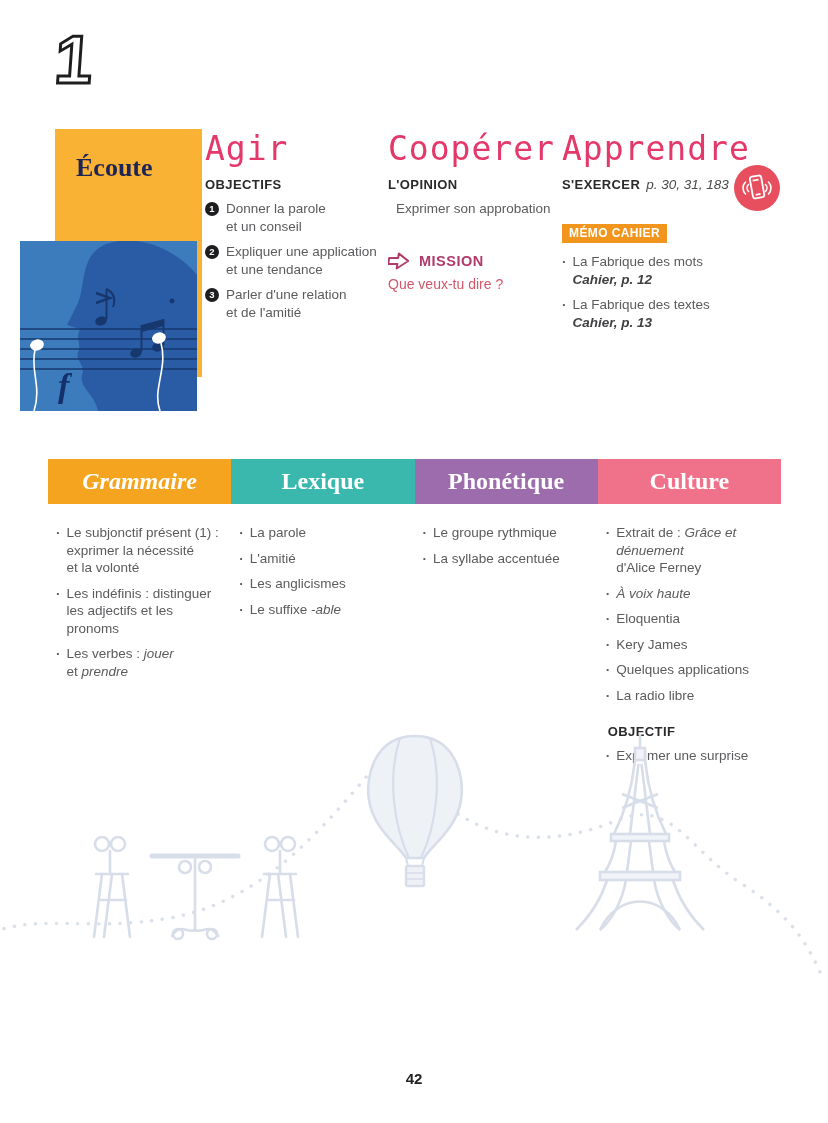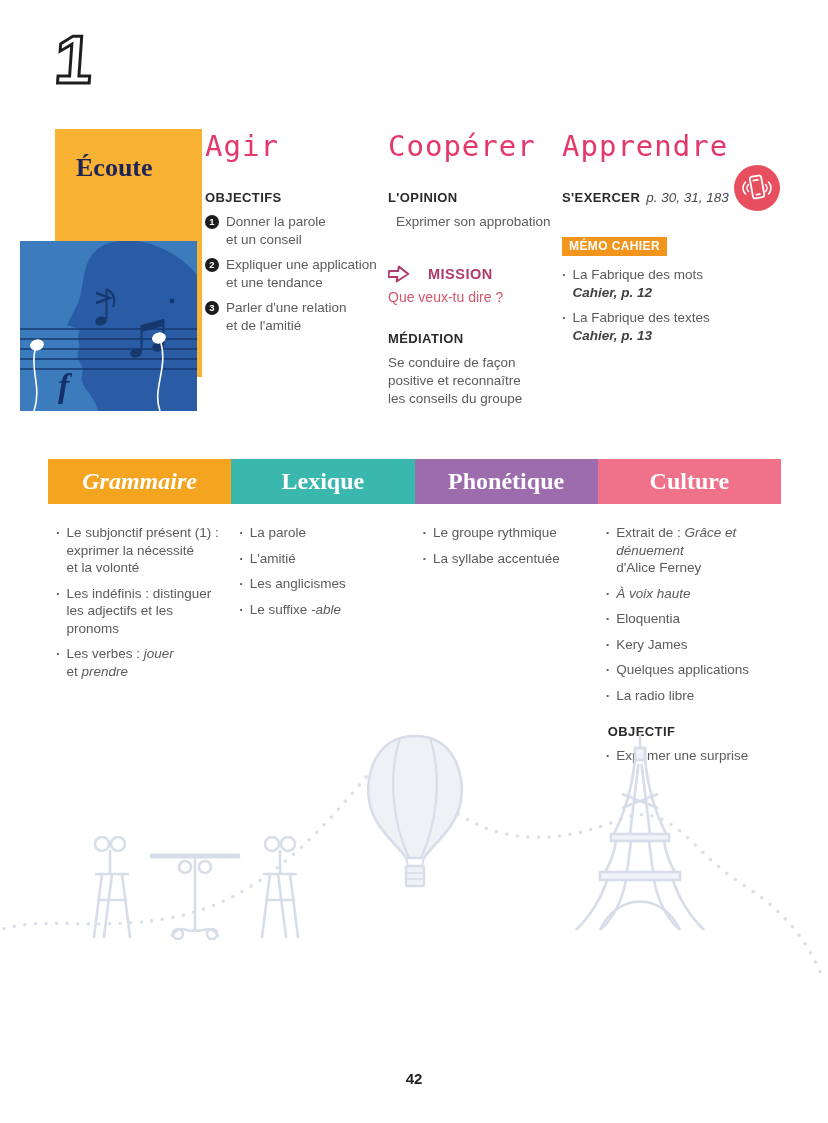--- a/index.html
+++ b/index.html
@@ -16,34 +16,34 @@
   .ecoute-card{position:absolute;left:55px;top:129px;width:147px;height:248px;background:#F9B233;}
   .ecoute-label{position:absolute;left:21px;top:24px;font-family:"Liberation Serif",serif;
                 font-weight:700;font-size:26px;color:#1d2456;}
   .illustration{position:absolute;left:20px;top:241px;width:177px;height:170px;}
 
   
   .col{position:absolute;top:132px;}
   .col-agir{left:205px;width:180px;}
   .col-cooperer{left:388px;width:176px;}
   .col-apprendre{left:562px;width:242px;}
-  .sec-title{font-family:"DejaVu Sans Mono",monospace;font-size:29px;line-height:1;
-             color:#E4386B;letter-spacing:1px;margin:0 0 29px 0;font-weight:400;}
+  .sec-title{font-family:"DejaVu Sans Mono",monospace;font-size:33px;line-height:1;
+             color:#E4386B;letter-spacing:1px;margin:0 0 12px 0;font-weight:400;}
   .lbl{font-size:13px;font-weight:700;color:#2a2a2c;letter-spacing:.4px;margin:0 0 8px 0;}
   .body-txt{font-size:13.5px;line-height:1.34;color:#5b5b5e;}
   .ul{display:block;}
   .li{display:flex;align-items:flex-start;margin-bottom:8px;font-size:13.5px;line-height:1.3;color:#5b5b5e;}
   .li .bullet{flex:0 0 auto;margin-right:6px;font-weight:700;line-height:1.3;}
   .li .numdot{flex:0 0 auto;width:14px;height:14px;border-radius:50%;background:#1d1d1f;color:#fff;
               font-size:9.5px;font-weight:700;display:flex;align-items:center;justify-content:center;
               margin:2px 7px 0 0;}
   em{font-style:italic;}
   .b{font-weight:700;color:#414144;}
 
-  .mission-row{display:flex;align-items:center;gap:16px;margin:34px 0 6px 0;}
+  .mission-row{display:flex;align-items:center;gap:7px;margin:34px 0 6px 0;}
   .mission-label{font-size:14.5px;font-weight:700;color:#B03A6B;letter-spacing:.5px;}
   .mission-text{font-size:14px;color:#D4566B;}
   .mediation-block{margin-top:26px;}
 
   .sexercer-row{display:flex;align-items:flex-start;gap:6px;margin-bottom:6px;}
   .sexercer-pages{font-size:13.5px;font-style:italic;color:#4a4a4c;}
   .phone-badge{position:absolute;left:171px;top:32px;width:48px;height:48px;}
   .memo-badge{display:inline-block;background:#F2951D;color:#fff;font-size:12px;font-weight:700;
               letter-spacing:.4px;padding:2px 7px 3px;margin:26px 8px 10px 0;}
 
@@ -136,24 +136,20 @@
     <p class="body-txt" style="margin:8px;">Exprimer son approbation</p>
 
     <div class="mission-row">
       <svg width="24" height="18" viewBox="0 0 24 18">
         <path d="M2 6 L11 6 L11 1.5 L21.5 9 L11 16.5 L11 12 L2 12 Z" fill="none" stroke="#B03A6B" stroke-width="2" stroke-linejoin="round" transform="skewX(-8)"></path>
       </svg>
       <span class="mission-label">MISSION</span>
     </div>
     <p class="mission-text" style="margin:0;">Que veux-tu dire ?</p>
 
-    <div class="mediation-block">
-      <p class="lbl">MÉDIATION</p>
-      <p class="body-txt" style="margin:0;"><span>Se conduire de façon</span><br><span>positive et reconnaître</span><br><span>les conseils du groupe</span></p>
-    </div>
   </div>
 
   <div class="col col-apprendre">
     <h2 class="sec-title">Apprendre</h2>
     <div class="sexercer-row">
       <span class="lbl" style="margin:0;">S'EXERCER</span>
       <em class="sexercer-pages">p. 30, 31, 183</em>
     </div>
 
     <svg class="phone-badge" viewBox="0 0 48 48">

